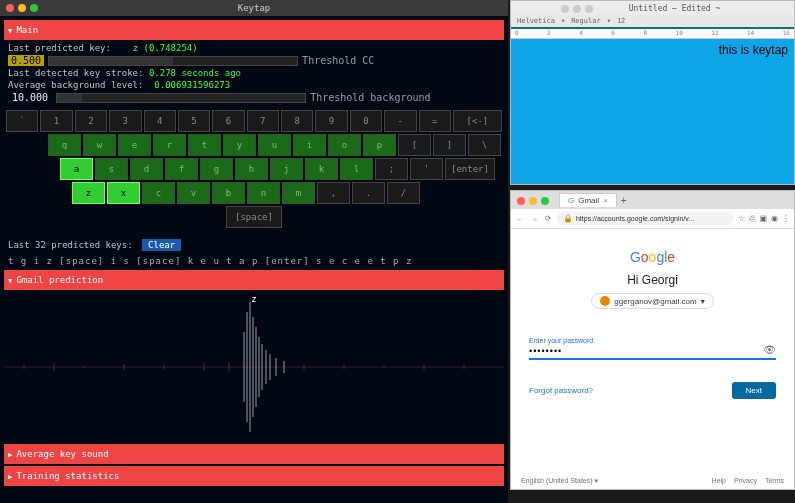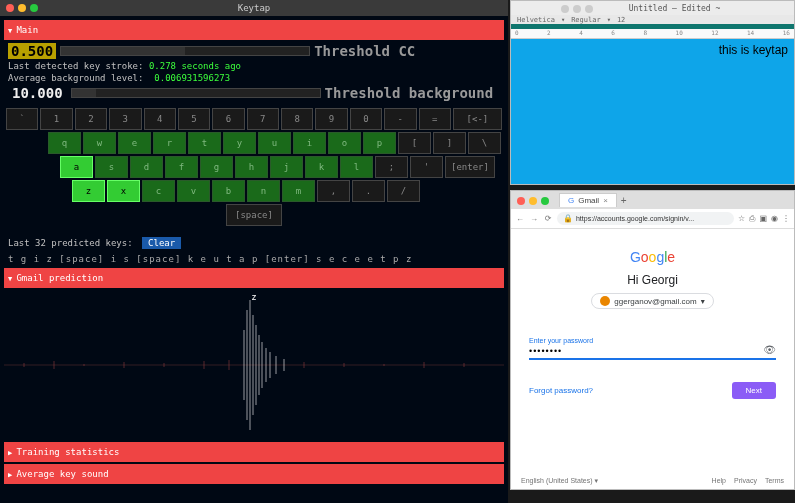--- a/index.html
+++ b/index.html
@@ -18,21 +18,21 @@
 .term-body { background: #000814; padding: 2px 4px; height: calc(100% - 16px); overflow: hidden; }
 
 .section-hdr { background: #ef4444; color: #fff; padding: 5px 4px; margin: 2px 0; font-size: 9px; }
 .section-hdr::before { content: "▼ "; font-size: 7px; }
 .section-hdr.collapsed::before { content: "▶ "; }
 
 .info-line { font-size: 9px; padding: 1px 4px; color: #c0c0c0; }
 .val-green { color: #3cff3c; }
 .val-yellow { background: #b8a000; color: #000; padding: 0 3px; }
 
-.slider-row { display: flex; align-items: center; gap: 4px; padding: 1px 4px; font-size: 14px; font-weight: bold; }
+.slider-row { display: flex; align-items: center; gap: 4px; padding: 1px 4px; font-size: 10px; }
 .slider-track { height: 10px; background: #222; border: 1px solid #444; flex: 0 0 250px; position: relative; }
 .slider-fill { height: 100%; background: #333; }
 .slider-lbl { color: #999; }
 .slider-num { color: #eee; padding: 0 4px; }
 
 .keyboard { padding: 6px 2px; }
 .kb-row { display: flex; gap: 2px; margin-bottom: 2px; }
 .kb-row.r1 { margin-left: 0; }
 .kb-row.r2 { margin-left: 42px; }
 .kb-row.r3 { margin-left: 54px; }
@@ -49,21 +49,21 @@
 .clear-btn { background: #1a5aaa; color: #fff; padding: 1px 6px; margin-left: 4px; cursor: pointer; }
 .keyseq { color: #aaa; padding: 2px 4px; letter-spacing: 1px; }
 
 .waveform { height: 150px; background: #000814; position: relative; margin: 2px 0; }
 .wave-label { position: absolute; top: 2px; left: 50%; transform: translateX(-50%); color: #fff; font-size: 9px; }
 
 
 .editor-window { position: absolute; left: 510px; top: 0; width: 285px; height: 185px; background: #ececec; border: 1px solid #bbb; }
 .editor-titlebar { height: 14px; display: flex; align-items: center; justify-content: center; font-size: 8px; color: #555; position: relative; margin-left: 44px; }
 .editor-titlebar .traffic { position: absolute; left: 0; top: 0; }
-.editor-toolbar { height: 14px; background: #e8e8e8; border-bottom: 5px solid #0f766e; display: flex; gap: 6px; align-items: center; padding: 0 6px; font-size: 7px; color: #666; }
+.editor-toolbar { height: 14px; background: #e8e8e8; border-bottom: 2px solid #0f766e; display: flex; gap: 6px; align-items: center; padding: 0 6px; font-size: 7px; color: #666; }
 .ruler { height: 10px; background: #fafafa; border-bottom: 1px solid #ccc; font-size: 6px; color: #888; display: flex; justify-content: space-between; padding: 0 4px; }
 .editor-content { background: #0ea5e9; height: calc(100% - 38px); padding: 4px 6px; font-size: 12px; color: #000; font-family: Helvetica, sans-serif; text-align: right; }
 
 
 .browser-window { position: absolute; left: 510px; top: 190px; width: 285px; height: 300px; background: #fff; border: 1px solid #bbb; font-family: Arial, sans-serif; }
 .browser-top { height: 18px; background: #dedede; display: flex; align-items: center; position: relative; }
 .browser-top .traffic { position: absolute; left: 0; top: 2px; }
 .tab { background: #fff; border: 1px solid #ccc; border-bottom: none; padding: 2px 8px; font-size: 8px; color: #444; margin-left: 48px; display: flex; align-items: center; gap: 4px; }
 .tab-close { color: #888; cursor: pointer; }
 .tab-plus { margin-left: 4px; color: #666; font-size: 10px; cursor: pointer; }
@@ -79,38 +79,43 @@
 .greeting { font-size: 12px; color: #202124; margin-bottom: 6px; }
 .account-pill { display: inline-flex; align-items: center; gap: 4px; border: 1px solid #dadce0; border-radius: 10px; padding: 2px 8px; font-size: 8px; color: #3c4043; cursor: pointer; }
 .avatar { width: 10px; height: 10px; border-radius: 50%; background: #ea8600; }
 .pw-section { text-align: left; margin-top: 28px; }
 .pw-label { font-size: 7px; color: #1a73e8; }
 .pw-input { width: 100%; border: none; border-bottom: 2px solid #1a73e8; font-size: 9px; padding: 2px 0; letter-spacing: 1px; background: transparent; }
 .pw-row { position: relative; }
 .eye-icon { position: absolute; right: 0; top: 0; color: #5f6368; cursor: pointer; font-size: 10px; }
 .action-row { display: flex; justify-content: space-between; align-items: center; margin-top: 22px; }
 .forgot { color: #1a73e8; font-size: 8px; cursor: pointer; }
-.next-btn { background: #8b5cf6; color: #fff; border: none; padding: 4px 14px; font-size: 8px; border-radius: 3px; cursor: pointer; }
+.next-btn { background: #0369a1; color: #fff; border: none; padding: 4px 14px; font-size: 8px; border-radius: 3px; cursor: pointer; }
 .footer { position: absolute; bottom: 4px; left: 0; right: 0; display: flex; justify-content: space-between; padding: 0 10px; font-size: 7px; color: #757575; }
 .footer-right { display: flex; gap: 8px; }
 </style>
 </head>
 <body>
 
 <div class="term-window">
   <div class="term-titlebar">
     <div class="traffic">
       <div class="tl r"></div>
       <div class="tl y"></div>
       <div class="tl g"></div>
     </div>
     <span>Keytap</span>
   </div>
   <div class="term-body">
     <div class="section-hdr">Main</div>
+    <div class="info-line">
+      <span>Last predicted key:</span>&nbsp;&nbsp;&nbsp;
+      <span class="val-green">z</span>
+      <span class="val-green">(0.748254)</span>
+    </div>
     <div class="slider-row">
       <span class="val-yellow">0.500</span>
       <div class="slider-track">
           <div class="slider-fill" style="width:50%"></div>
         </div>
       <span class="slider-lbl">Threshold CC</span>
     </div>
     <div class="info-line">
       <span>Last detected key stroke:</span>
       <span class="val-green">0.278 seconds ago</span>
@@ -225,22 +230,22 @@
         </g>
         <g stroke="#aa4444" stroke-width="0.5">
           <line x1="300" y1="72" x2="300" y2="78"></line>
             <line x1="340" y1="73" x2="340" y2="77"></line>
             <line x1="380" y1="74" x2="380" y2="76"></line>
             <line x1="420" y1="72" x2="420" y2="78"></line>
             <line x1="460" y1="73" x2="460" y2="77"></line>
         </g>
       </svg>
     </div>
+    <div class="section-hdr collapsed">Average key sound</div>
     <div class="section-hdr collapsed">Training statistics</div>
-    <div class="section-hdr collapsed">Average key sound</div>
   </div>
 </div>
 
 <div class="editor-window">
   <div class="editor-titlebar">
     <div class="traffic">
       <div class="tl d"></div>
       <div class="tl d"></div>
       <div class="tl d"></div>
     </div>

